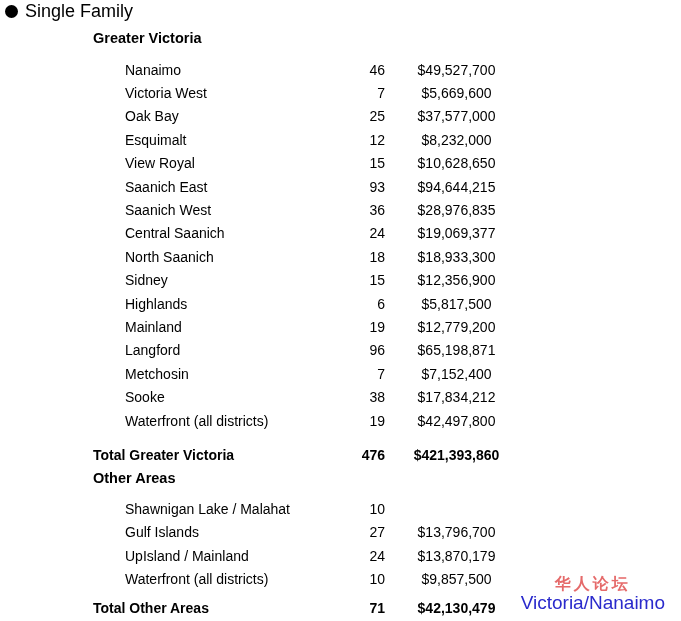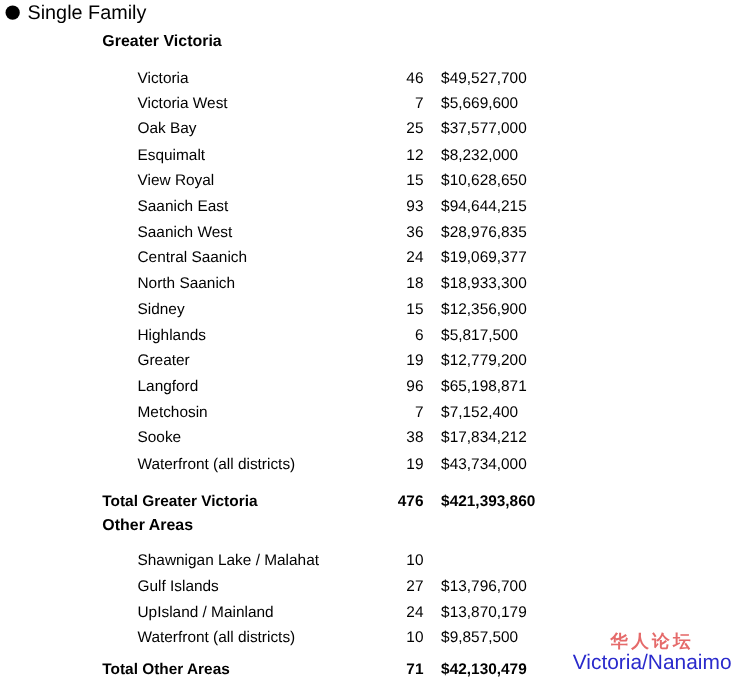--- a/index.html
+++ b/index.html
@@ -45,21 +45,21 @@
     grid-template-columns: 125px 215px 45px 127px auto;
     height: 23.4px;
     align-items: center;
     font-size: 14px;
   }
   .row.total {
     grid-template-columns: 93px 247px 45px 127px auto;
     font-weight: bold;
   }
   .row .count  { text-align: right; }
-  .row .amount { text-align: left; margin-left: 16px; }
+  .row .amount { text-align: center; margin-left: 16px; }
   .first-gv  { margin-top: 8px; }
   .total-gv  { margin-top: 11px; }
   .first-oa  { margin-top: 7px; }
   .total-oa  { margin-top: 6px; }
   .watermark {
     position: absolute;
     right: 16px;
     bottom: 8px;
     text-align: center;
     line-height: 1.05;
@@ -83,21 +83,21 @@
 
   <div class="title-row">
     <span class="bullet"></span>
     <span class="title-text">Single Family</span>
   </div>
 
   <div class="section-head">Greater Victoria</div>
 
   <div class="row first-gv">
     <span></span>
-    <span class="label">Victoria</span>
+    <span class="label">Nanaimo</span>
     <span class="count">46</span>
     <span class="amount">$49,527,700</span>
   </div>
   <div class="row">
     <span></span>
     <span class="label">Victoria West</span>
     <span class="count">7</span>
     <span class="amount">$5,669,600</span>
   </div>
   <div class="row">
@@ -149,21 +149,21 @@
     <span class="amount">$12,356,900</span>
   </div>
   <div class="row">
     <span></span>
     <span class="label">Highlands</span>
     <span class="count">6</span>
     <span class="amount">$5,817,500</span>
   </div>
   <div class="row">
     <span></span>
-    <span class="label">Greater</span>
+    <span class="label">Mainland</span>
     <span class="count">19</span>
     <span class="amount">$12,779,200</span>
   </div>
   <div class="row">
     <span></span>
     <span class="label">Langford</span>
     <span class="count">96</span>
     <span class="amount">$65,198,871</span>
   </div>
   <div class="row">
@@ -175,21 +175,21 @@
   <div class="row">
     <span></span>
     <span class="label">Sooke</span>
     <span class="count">38</span>
     <span class="amount">$17,834,212</span>
   </div>
   <div class="row">
     <span></span>
     <span class="label">Waterfront (all districts)</span>
     <span class="count">19</span>
-    <span class="amount">$43,734,000</span>
+    <span class="amount">$42,497,800</span>
   </div>
 
   <div class="row total total-gv">
     <span></span>
     <span class="label">Total Greater Victoria</span>
     <span class="count">476</span>
     <span class="amount">$421,393,860</span>
   </div>
 
   <div class="section-head oa">Other Areas</div>

